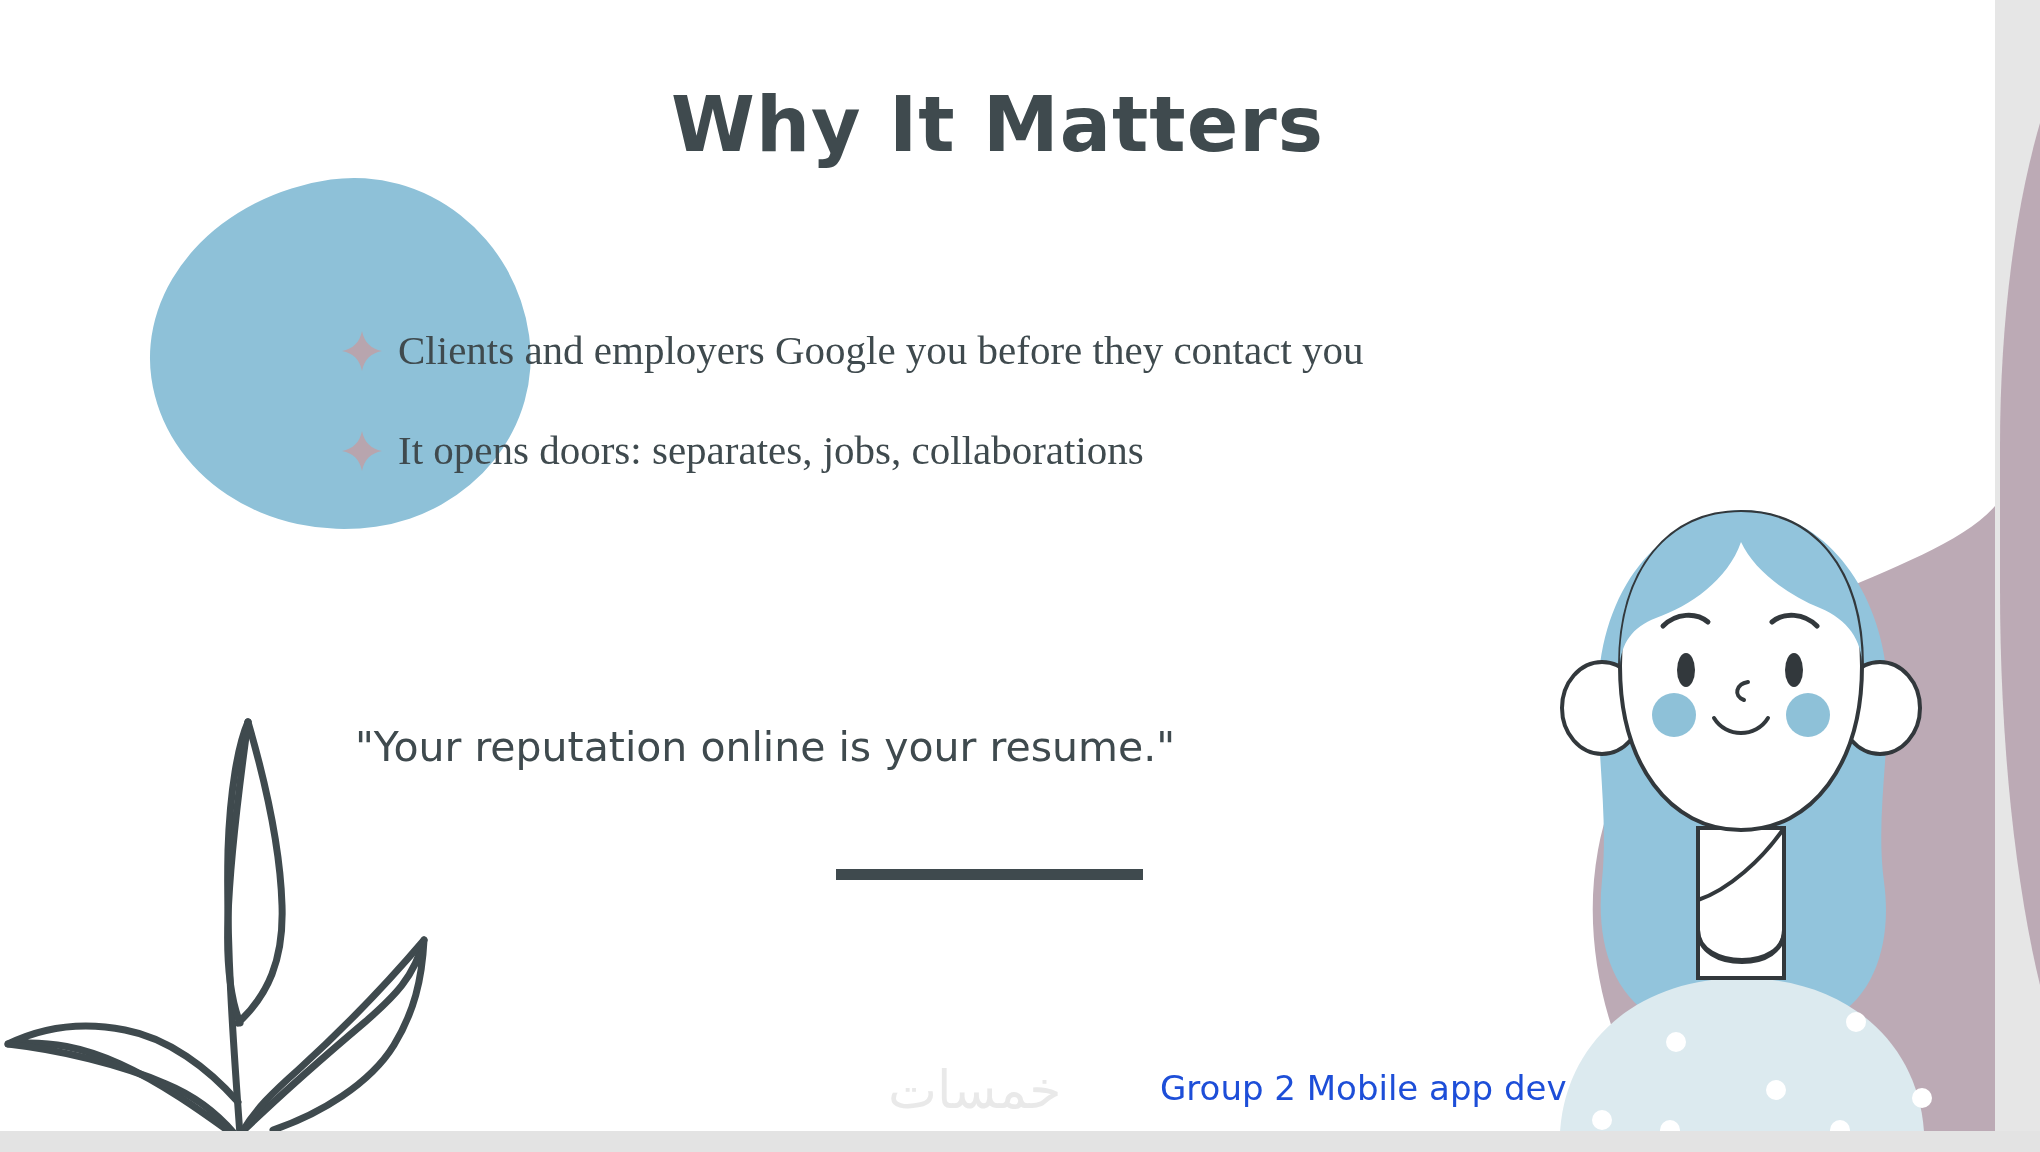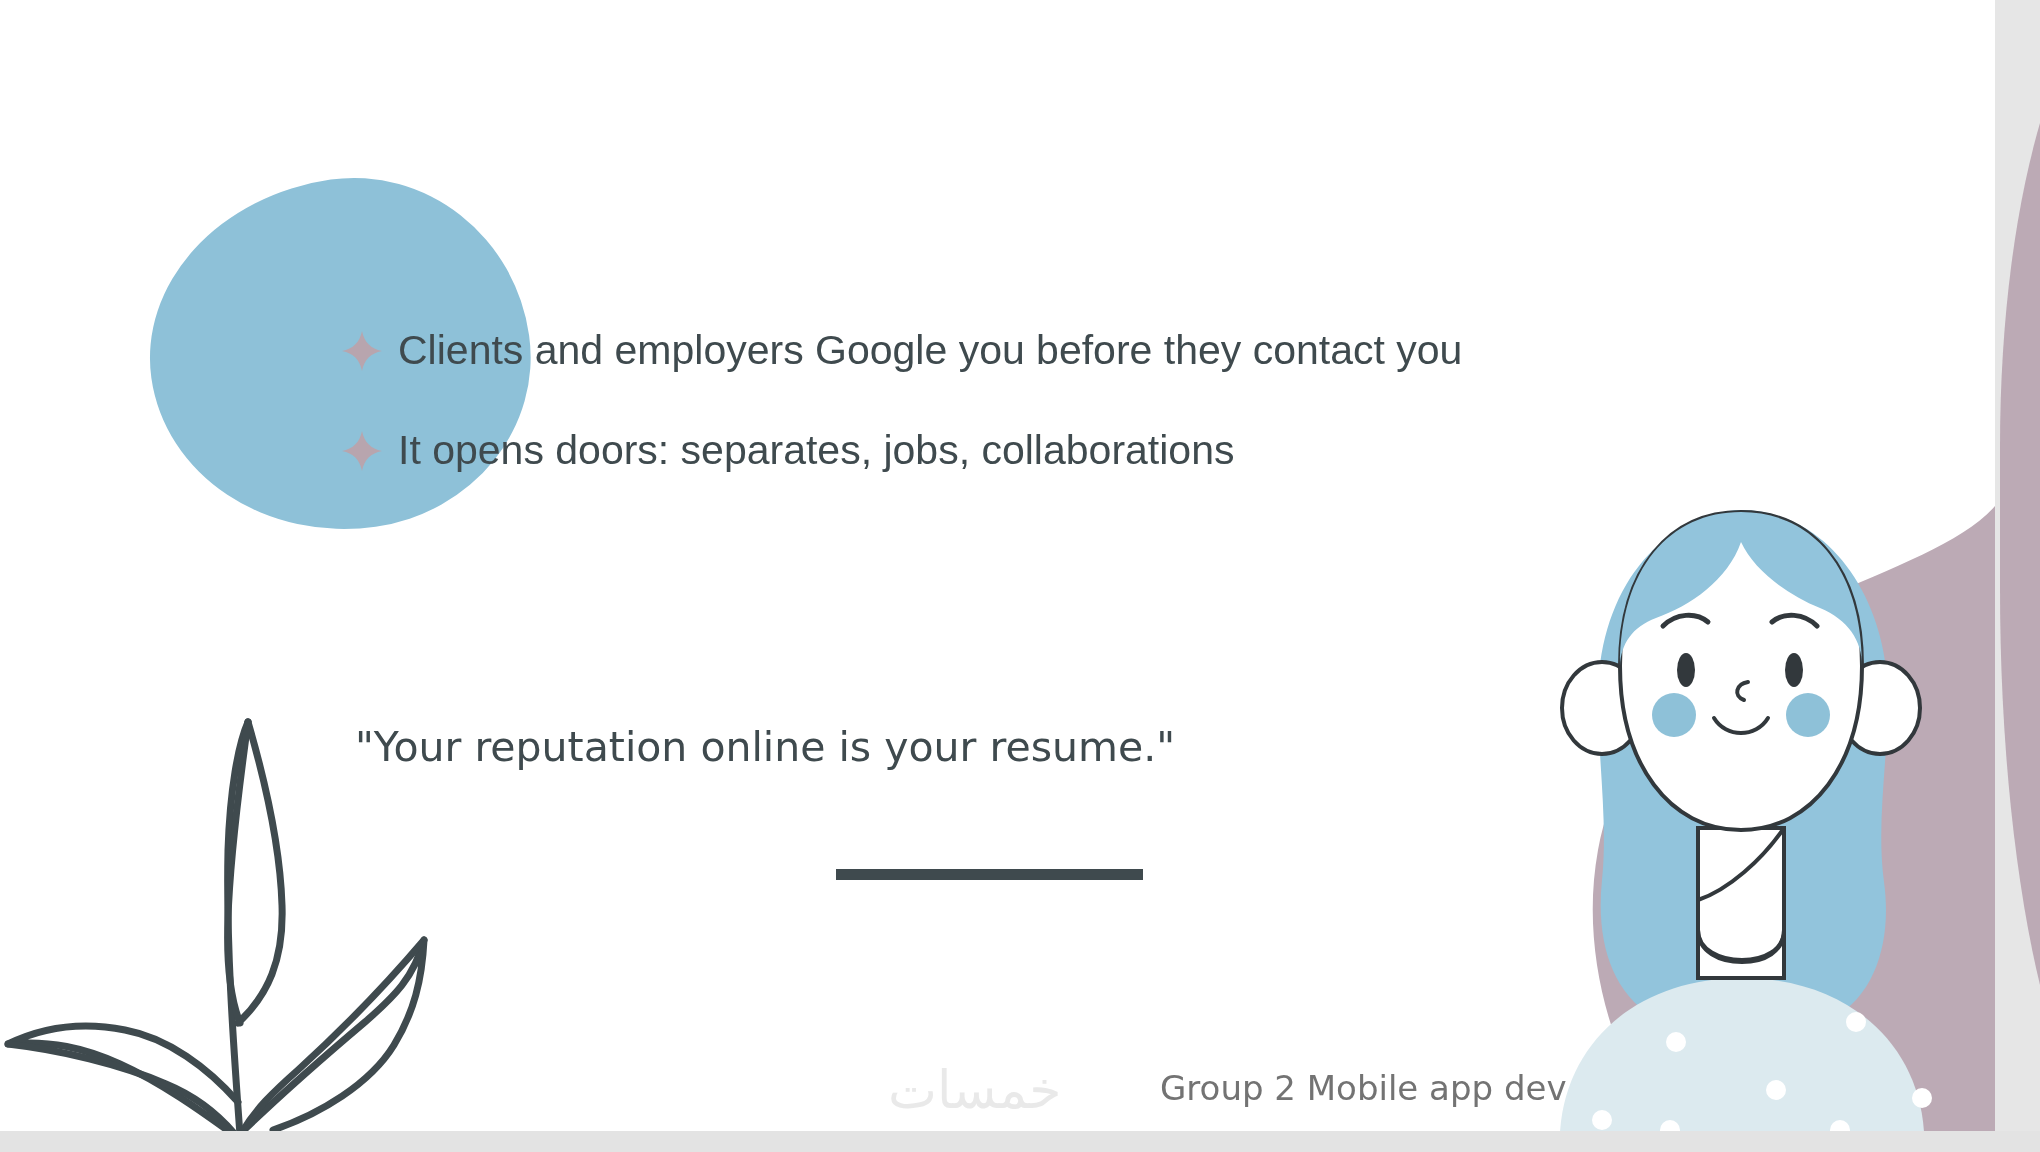--- a/index.html
+++ b/index.html
@@ -89,21 +89,21 @@
   .bullet-icon {
     flex: 0 0 auto;
     width: 44px;
     height: 44px;
     margin-right: 14px;
     position: relative;
     top: 1px;
   }
 
   .bullet-text {
-    font-family: Liberation Sans, sans-serif;
+    font-family: Liberation Serif, serif;
     font-size: 41px;
     color: #3f4a4e;
     white-space: nowrap;
     line-height: 1;
   }
 
   
   #quote {
     position: absolute;
     left: 355px;
@@ -146,21 +146,21 @@
     z-index: 2;
   }
 
   
   #footer-text {
     position: absolute;
     left: 1160px;
     top: 1068px;
     font-family: "DejaVu Sans", sans-serif;
     font-size: 34px;
-    color: #737373;
+    color: #1d4ed8;
     white-space: nowrap;
     z-index: 4;
   }
 
   #watermark {
     position: absolute;
     left: 888px;
     top: 1060px;
     font-family: "DejaVu Sans", sans-serif;
     font-size: 52px;
@@ -185,20 +185,21 @@
 <body>
 
 <div id="stage">
 
   <div id="outer-mauve"></div>
 
   <div id="slide">
 
     <div id="blue-blob"></div>
 
+    <div id="title">Why It Matters</div>
 
     <div id="bullets">
 
       <div class="bullet-row">
         <span class="bullet-icon">
           <svg viewBox="0 0 44 44" width="44" height="44" aria-hidden="true">
             <path d="M22 2 C24.2 13.2 30.8 19.8 42 22 C30.8 24.2 24.2 30.8 22 42 C19.8 30.8 13.2 24.2 2 22 C13.2 19.8 19.8 13.2 22 2 Z" fill="#b8a5ae"></path>
           </svg>
         </span>
         <span class="bullet-text">Clients and employers Google you before they contact you</span>

